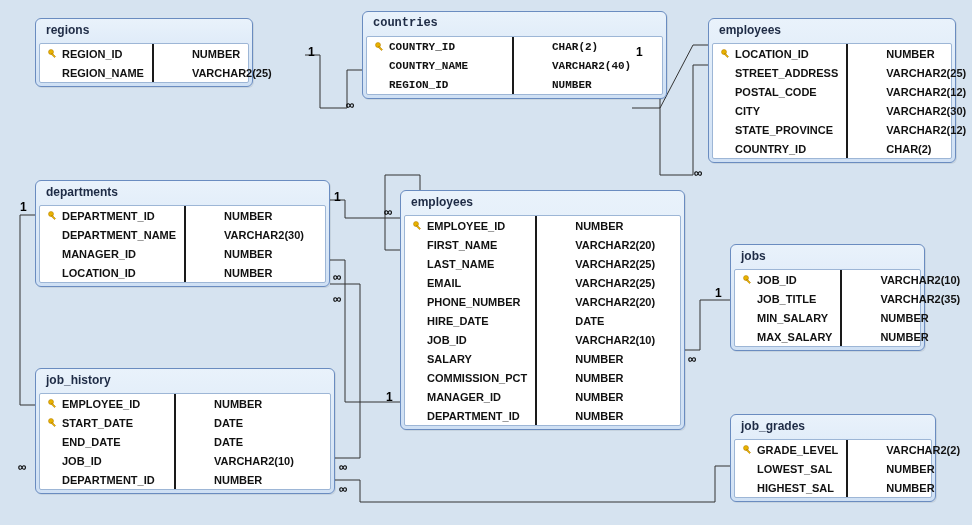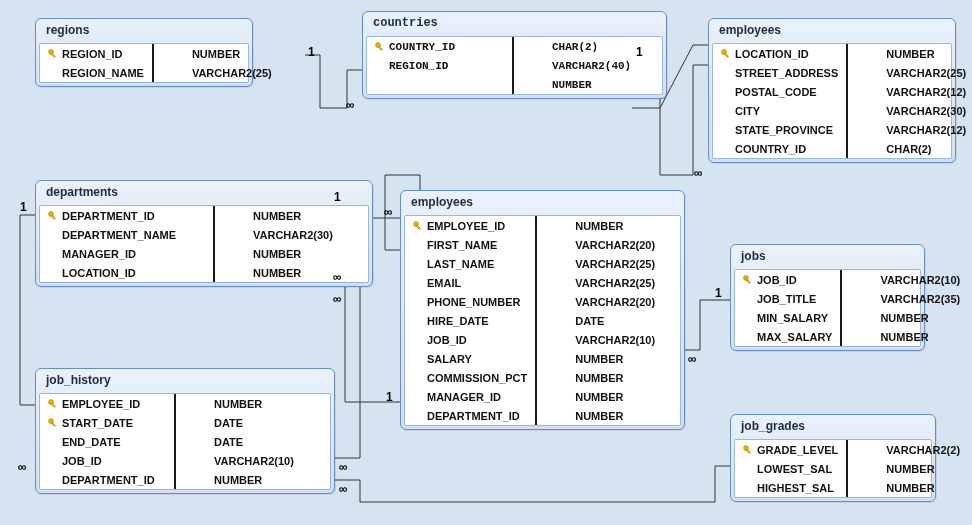--- a/index.html
+++ b/index.html
@@ -121,20 +121,24 @@
               <g fill="#e8b200" stroke="#b07800" stroke-width="1">
                 <circle cx="8" cy="8" r="5"></circle>
                 <rect x="10" y="10" width="10" height="3" transform="rotate(45 10 10)"></rect>
               </g>
             </svg>
           </span>
           <span>COUNTRY_ID</span>
         </div>
         <div class="row">
           <span class="key"></span>
+          <span>COUNTRY_NAME</span>
+        </div>
+        <div class="row">
+          <span class="key"></span>
           <span>REGION_ID</span>
         </div>
       </div>
       <div class="col types" style="width: 116px;">
         <div class="row">CHAR(2)</div>
         <div class="row">VARCHAR2(40)</div>
         <div class="row">NUMBER</div>
       </div>
     </div>
   </div>
@@ -177,21 +181,21 @@
       <div class="col types" style="width: 90px;">
         <div class="row">NUMBER</div>
         <div class="row">VARCHAR2(25)</div>
         <div class="row">VARCHAR2(12)</div>
         <div class="row">VARCHAR2(30)</div>
         <div class="row">VARCHAR2(12)</div>
         <div class="row">CHAR(2)</div>
       </div>
     </div>
   </div>
-<div class="entity" style="left: 35px; top: 180px; width: 338px;">
+<div class="entity" style="left: 35px; top: 180px; width: 295px;">
     <div class="entity-title">departments</div>
     <div class="entity-body">
       <div class="col names" style="width: 168px;">
         <div class="row">
           <span class="key">
             <svg width="12" height="12" viewBox="0 0 24 24">
               <g fill="#e8b200" stroke="#b07800" stroke-width="1">
                 <circle cx="8" cy="8" r="5"></circle>
                 <rect x="10" y="10" width="10" height="3" transform="rotate(45 10 10)"></rect>
               </g>

